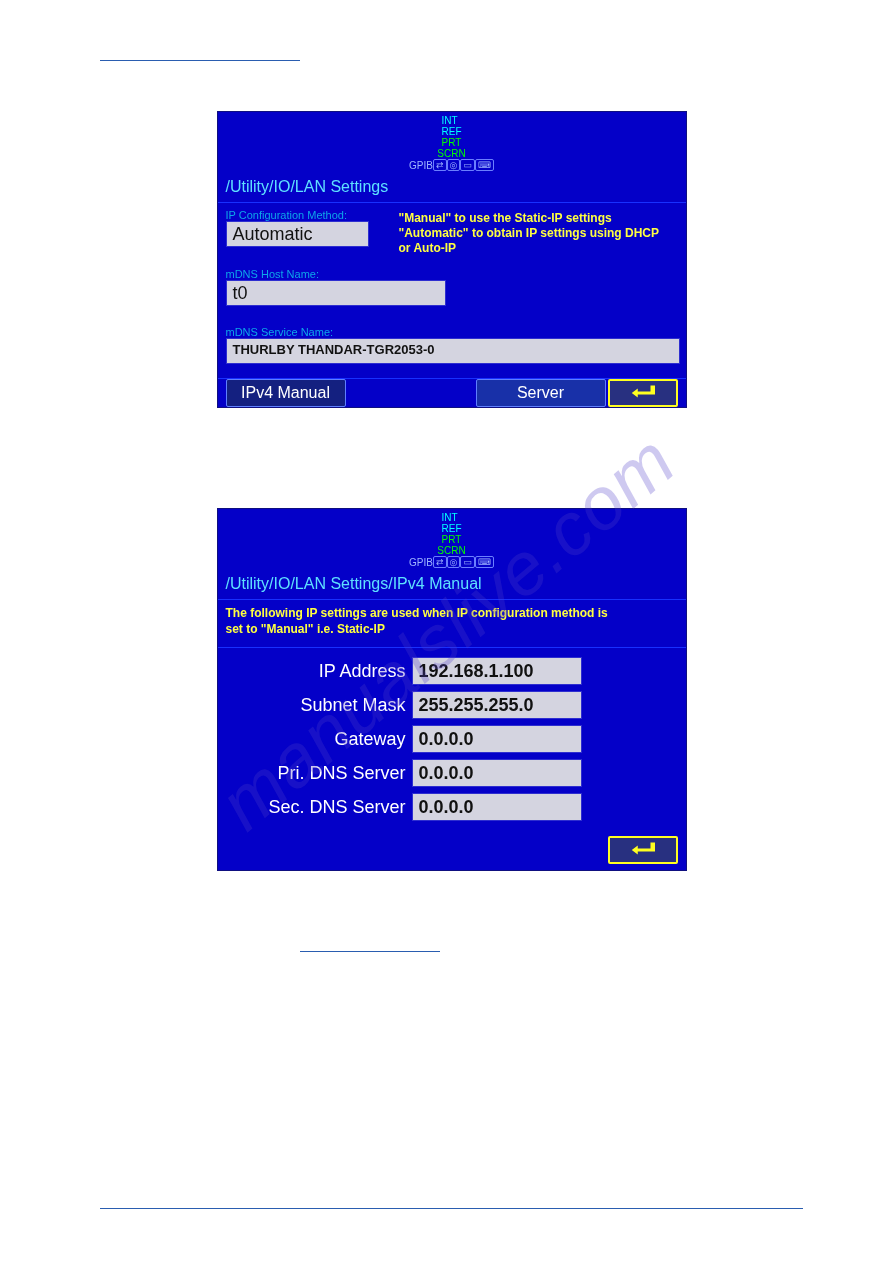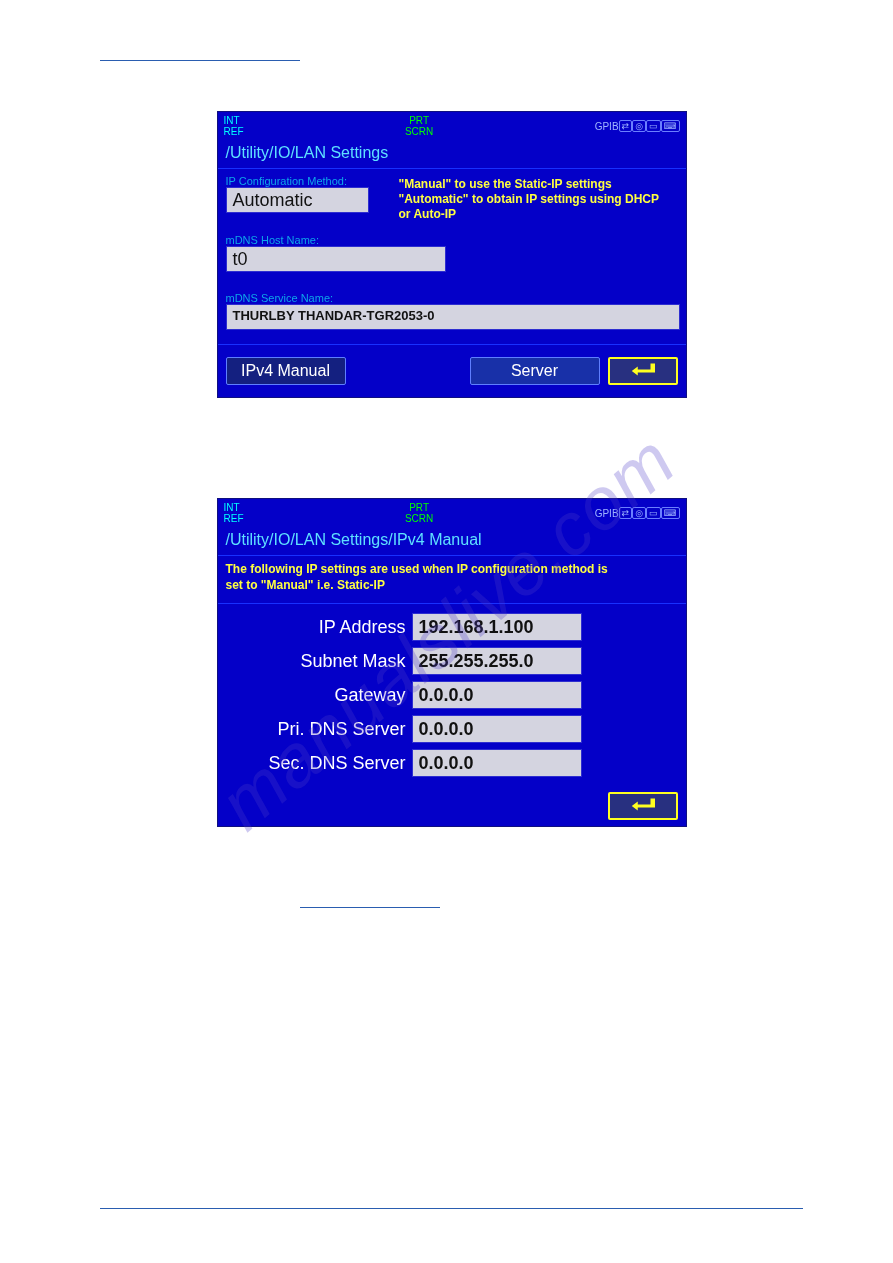--- a/index.html
+++ b/index.html
@@ -30,20 +30,21 @@
     border: 1px solid #0f0f80;
     box-sizing: border-box;
   }
   .status-bar {
     display: flex;
     align-items: center;
     padding: 3px 6px;
     font-size: 10px;
     background: #0400c8;
     color: #0ff;
+    flex-direction: column;
   }
   .status-left {
     color: #0ff;
     line-height: 1.1;
   }
   .status-center {
     flex: 1;
     text-align: center;
     color: #0f0;
   }
@@ -93,22 +94,22 @@
     height: 26px;
     line-height: 20px;
   }
   .text-field.small {
     font-size: 13px;
     height: 26px;
     line-height: 18px;
   }
   .button-row {
     display: flex;
-    gap: 8px;
-    padding: 12px 8px;
+    gap: 2px;
+    padding: 0 8px;
     justify-content: flex-start;
     background: #0400c8;
     border-top: 1px solid #1830ff;
   }
   .softbtn {
     flex: 0 0 120px;
     text-align: center;
     padding: 4px 6px;
     font-size: 16px;
     color: #fff;

